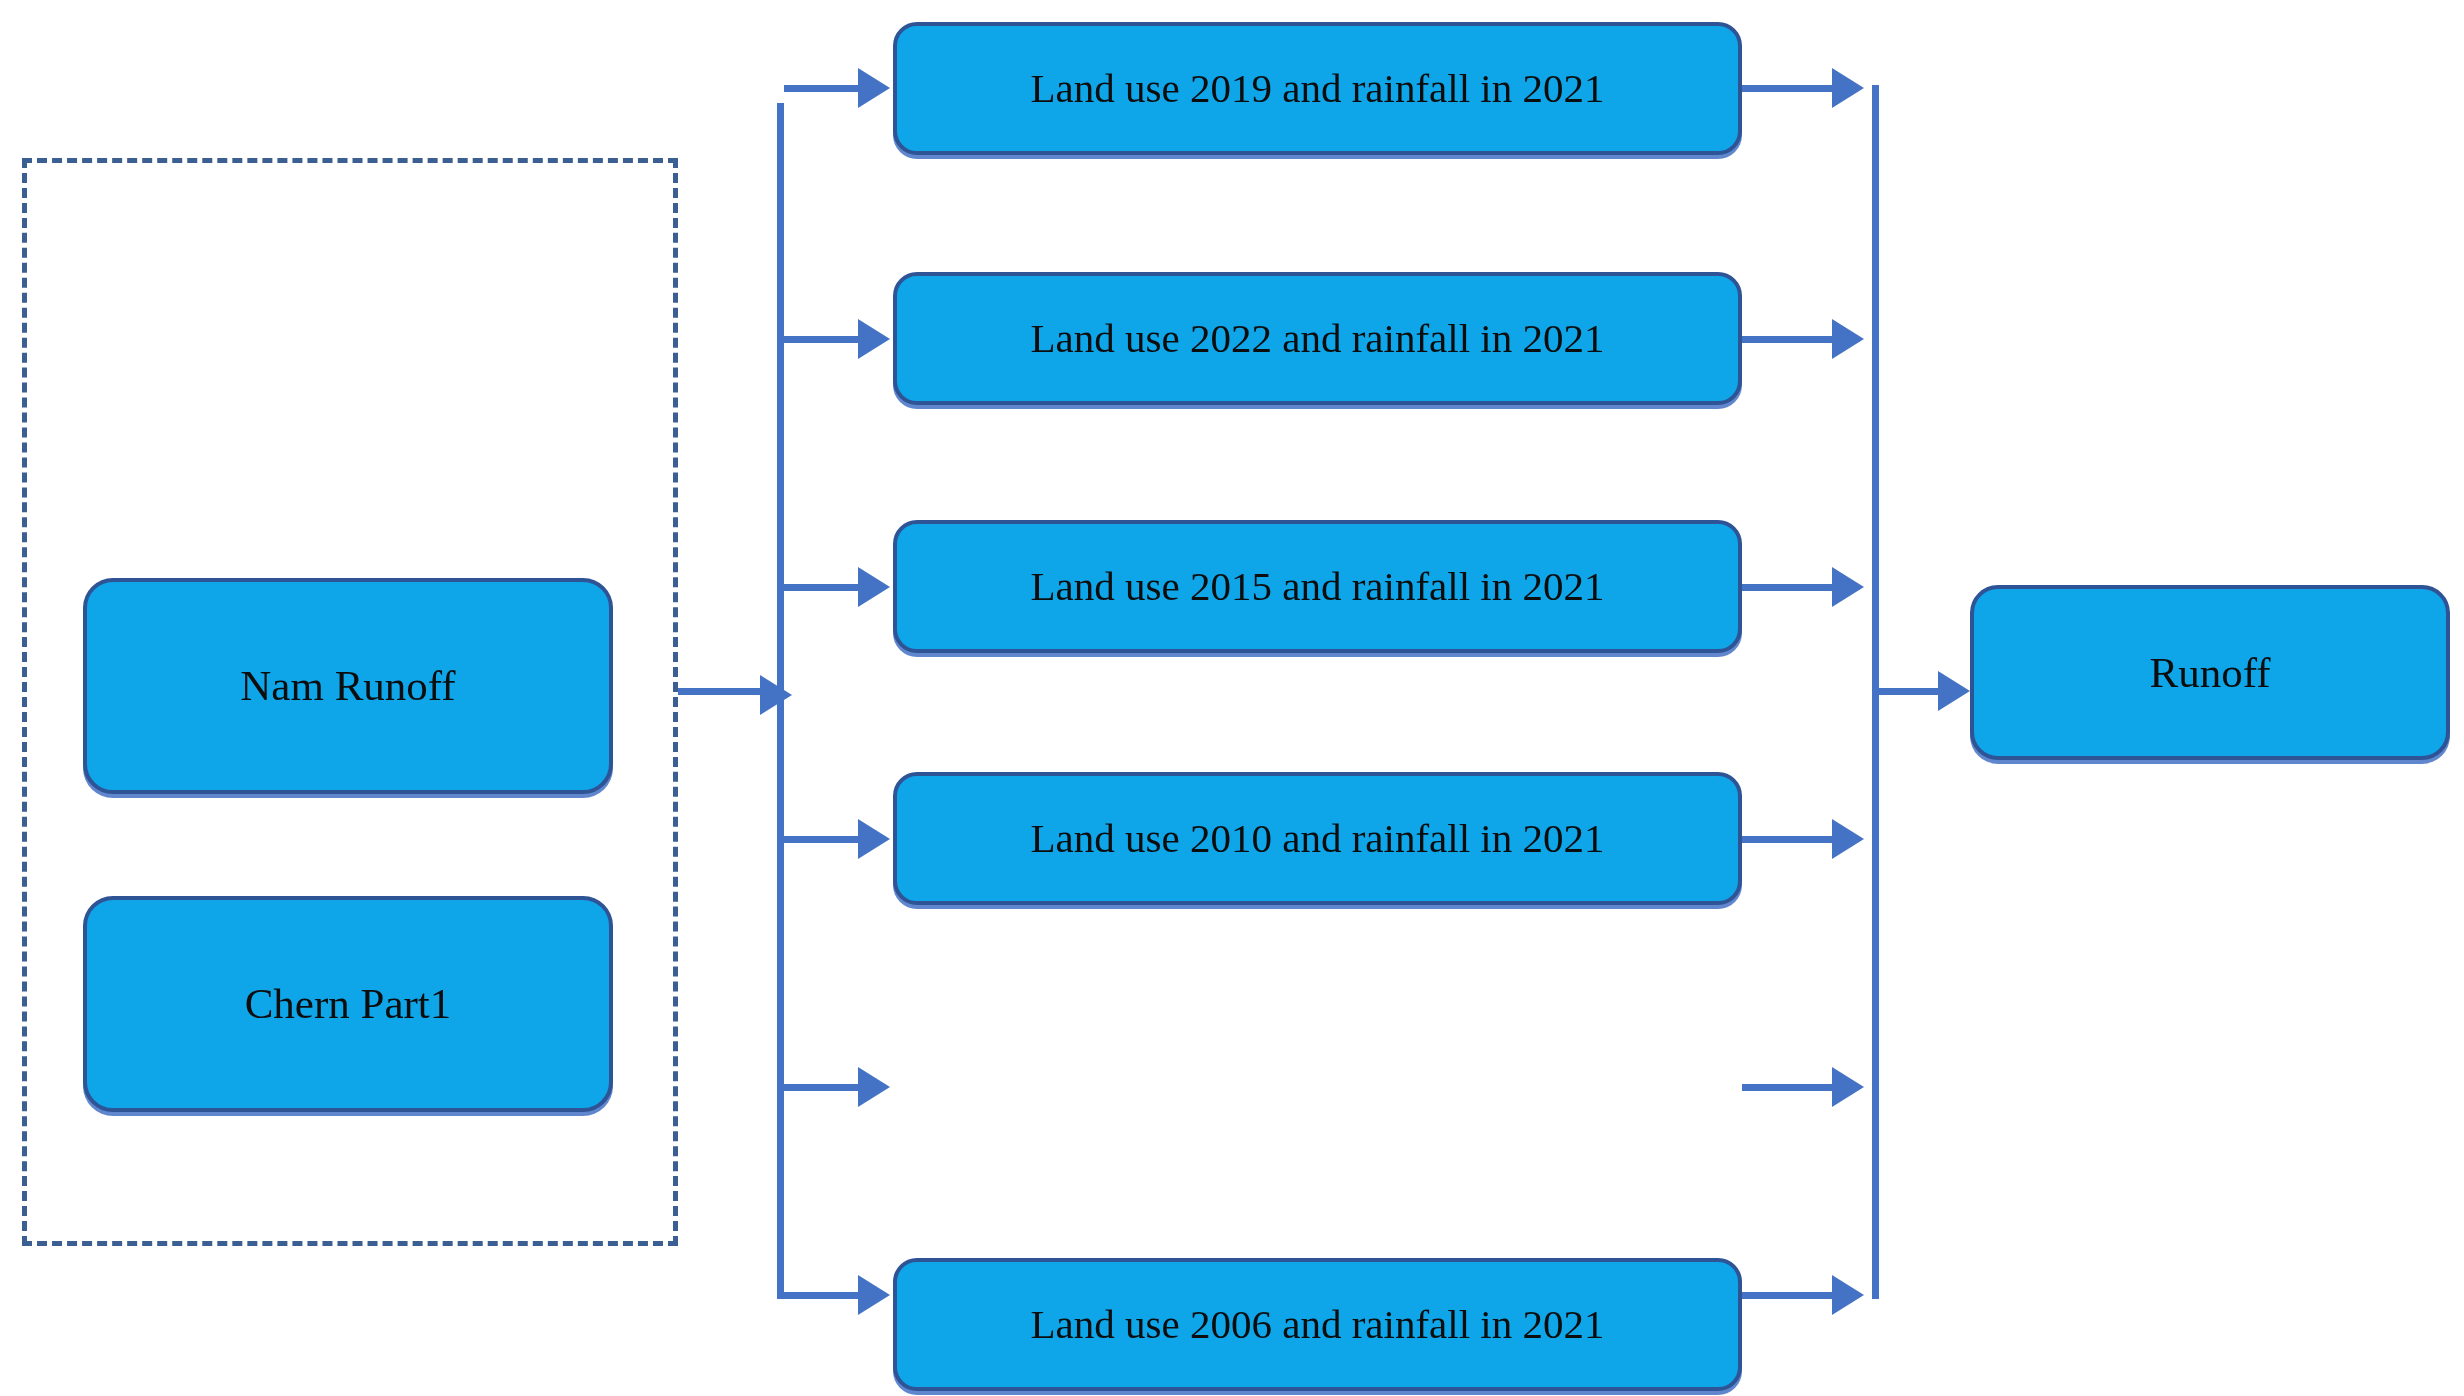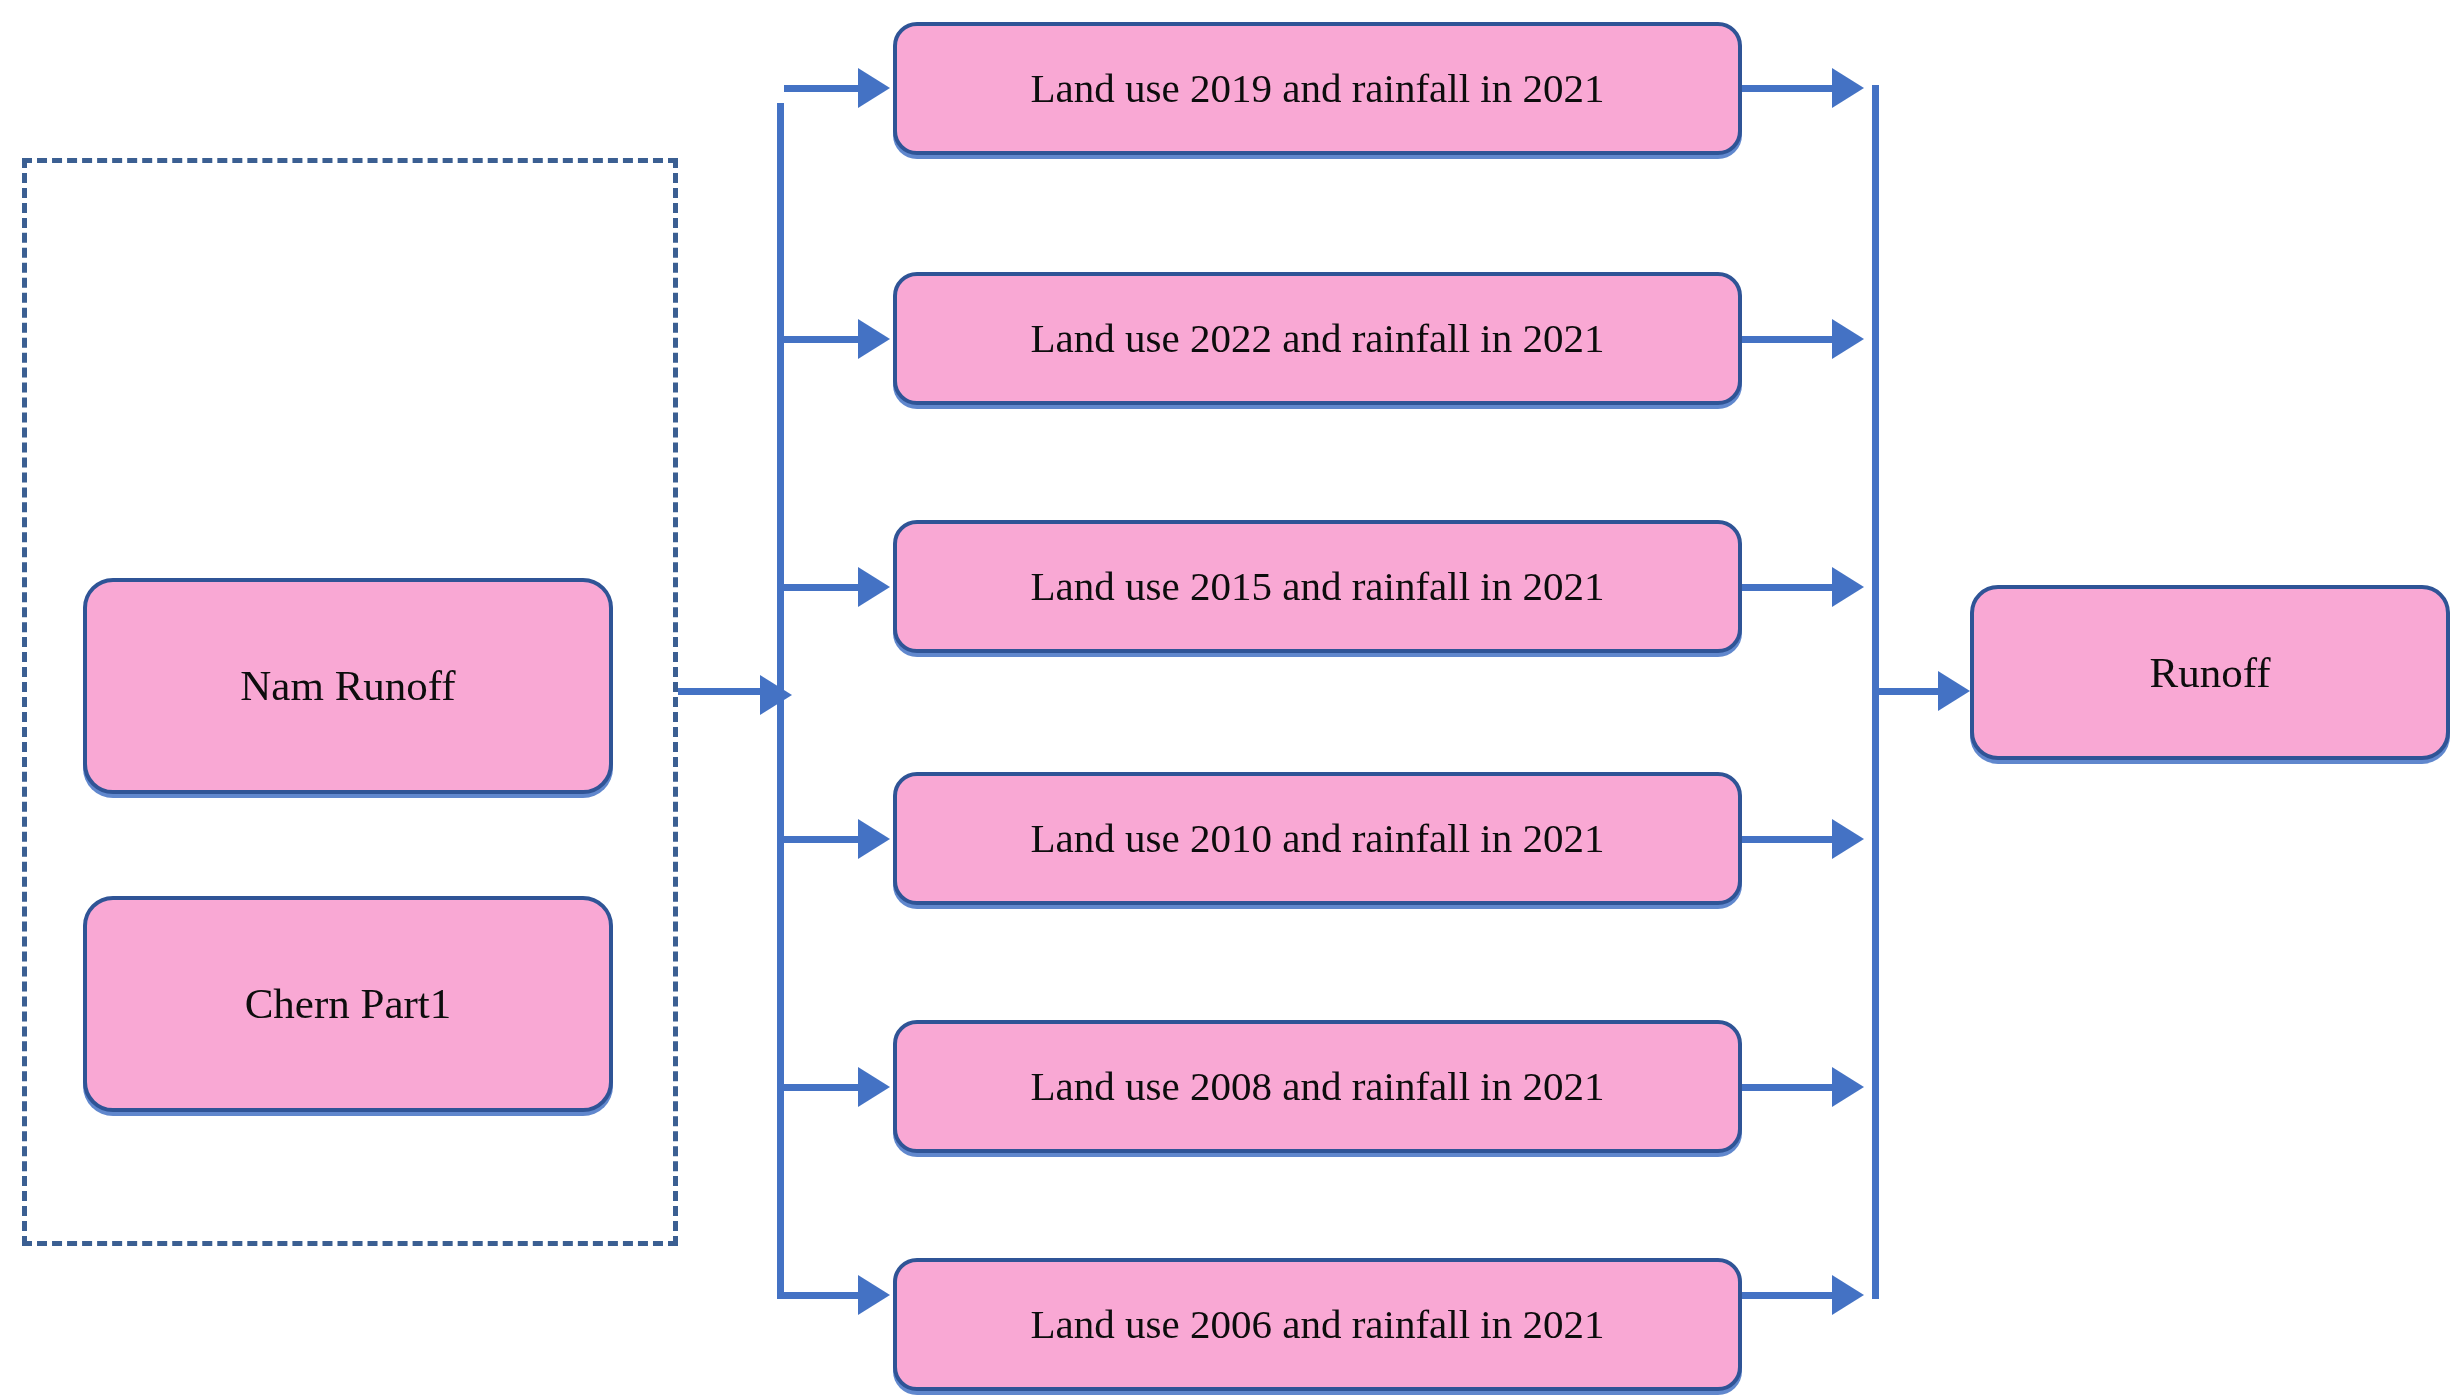--- a/index.html
+++ b/index.html
@@ -25,21 +25,21 @@
     height: 1088px;
     border: 5px dashed #3b5f92;
     box-sizing: border-box;
     background: transparent;
   }
 
   
   .node {
     position: absolute;
     box-sizing: border-box;
-    background: #f9a8d4;
+    background: #0ea5e9;
     border: 4px solid #2f5496;
     border-radius: 26px;
     display: flex;
     align-items: center;
     justify-content: center;
     color: #0d0d0d;
     text-align: center;
     line-height: 1.15;
   }
   .node.shadow {
@@ -114,23 +114,20 @@
   </div>
   <div class="node scenario shadow" style="top:272px;">
     <span>Land use 2022 and rainfall in 2021</span>
   </div>
   <div class="node scenario shadow" style="top:520px;">
     <span>Land use 2015 and rainfall in 2021</span>
   </div>
   <div class="node scenario shadow" style="top:772px;">
     <span>Land use 2010 and rainfall in 2021</span>
   </div>
-  <div class="node scenario shadow" style="top:1020px;">
-    <span>Land use 2008 and rainfall in 2021</span>
-  </div>
   <div class="node scenario shadow" style="top:1258px;">
     <span>Land use 2006 and rainfall in 2021</span>
   </div>
 
   <div class="node output shadow">
     <span>Runoff</span>
   </div>
 
   <div class="conn hline" style="left:678px; top:688px; width:90px;"></div>
   <div class="arrow-right" style="left:760px; top:675px;"></div>

